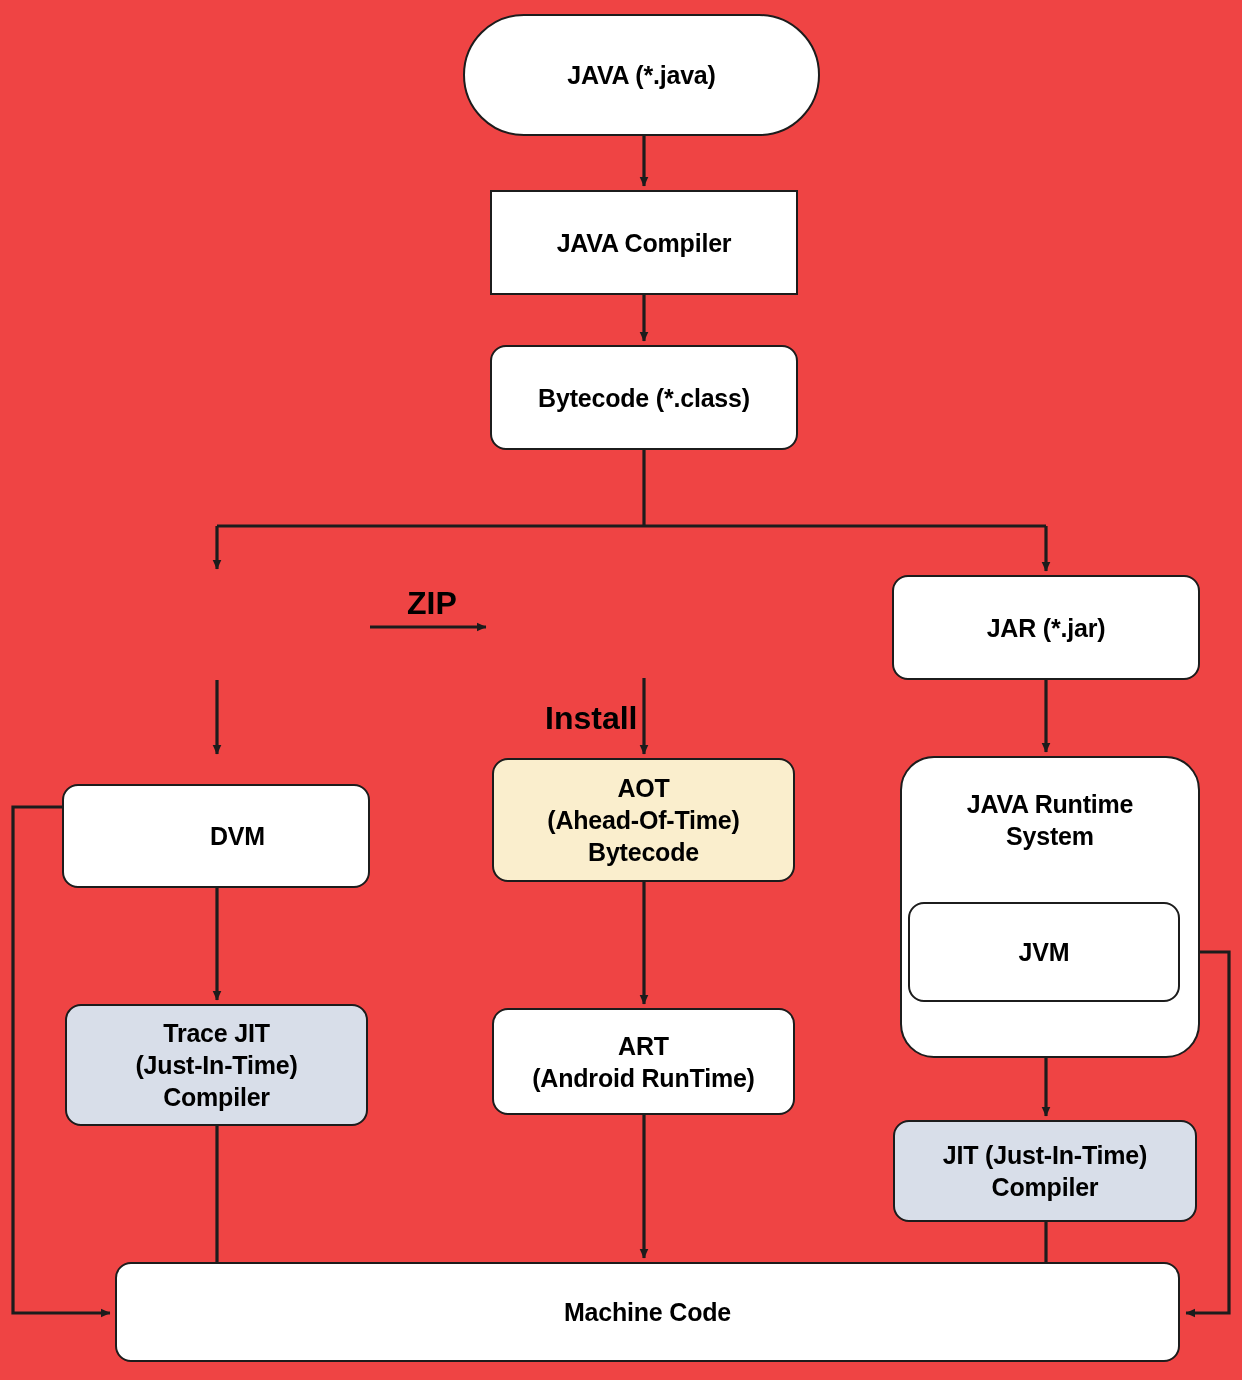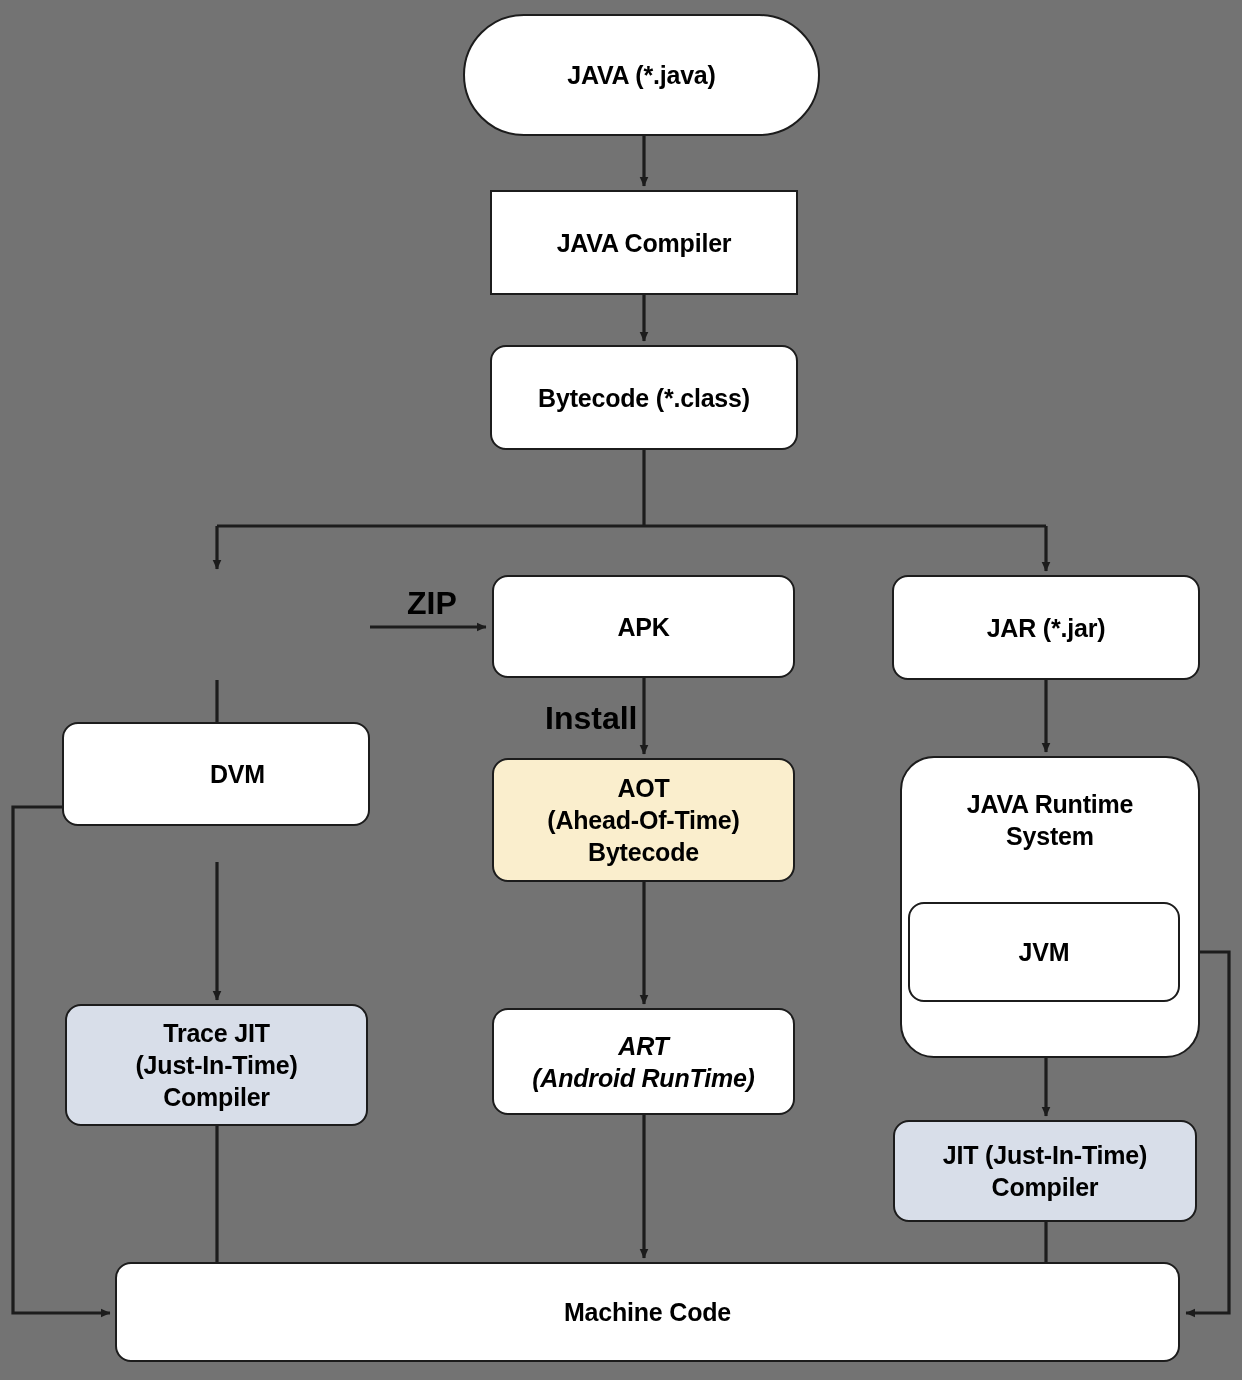--- a/index.html
+++ b/index.html
@@ -4,21 +4,21 @@
 <style>
   html, body {
     margin: 0;
     padding: 0;
     background: #ffffff;
   }
   #canvas {
     position: relative;
     width: 1242px;
     height: 1380px;
-    background: #737373;
+    background: #ef4444;
     font-family: "Liberation Sans", sans-serif;
     overflow: hidden;
   }
   #wires {
     position: absolute;
     left: 0;
     top: 0;
     width: 1242px;
     height: 1380px;
     pointer-events: none;
@@ -111,29 +111,26 @@
 
   <div class="node sharp" style="left:490px; top:190px; width:308px; height:105px;">
     <span>JAVA Compiler</span>
   </div>
 
   <div class="node rounded" style="left:490px; top:345px; width:308px; height:105px;">
     <span>Bytecode (*.class)</span>
   </div>
 
 
-  <div class="node rounded" style="left:492px; top:575px; width:303px; height:103px;">
-    <span>APK</span>
-  </div>
 
   <div class="node rounded" style="left:892px; top:575px; width:308px; height:105px;">
     <span>JAR (*.jar)</span>
   </div>
 
-  <div class="node rounded" style="left:62px; top:722px; width:308px; height:104px;padding-left:43px;">
+  <div class="node rounded" style="left:62px; top:784px; width:308px; height:104px;padding-left:43px;">
     <span>DVM</span>
   </div>
 
   <div class="node rounded" style="left:492px; top:758px; width:303px; height:124px; background:#faeecd;">
     <span style="white-space:pre-line;">AOT
 (Ahead-Of-Time)
 Bytecode</span>
   </div>
 
   <div class="node big-round top-align" style="left:900px; top:756px; width:300px; height:302px;">
@@ -145,21 +142,21 @@
     <span>JVM</span>
   </div>
 
   <div class="node rounded" style="left:65px; top:1004px; width:303px; height:122px; background:#d8dee9;">
     <span style="white-space:pre-line;">Trace JIT
 (Just-In-Time)
 Compiler</span>
   </div>
 
   <div class="node rounded" style="left:492px; top:1008px; width:303px; height:107px;">
-    <span style="white-space:pre-line;font-style:italic;">ART
+    <span style="white-space:pre-line;">ART
 (Android RunTime)</span>
   </div>
 
   <div class="node rounded" style="left:893px; top:1120px; width:304px; height:102px; background:#d8dee9;">
     <span style="white-space:pre-line;">JIT (Just-In-Time)
 Compiler</span>
   </div>
 
   <div class="node rounded" style="left:115px; top:1262px; width:1065px; height:100px;">
     <span>Machine Code</span>

